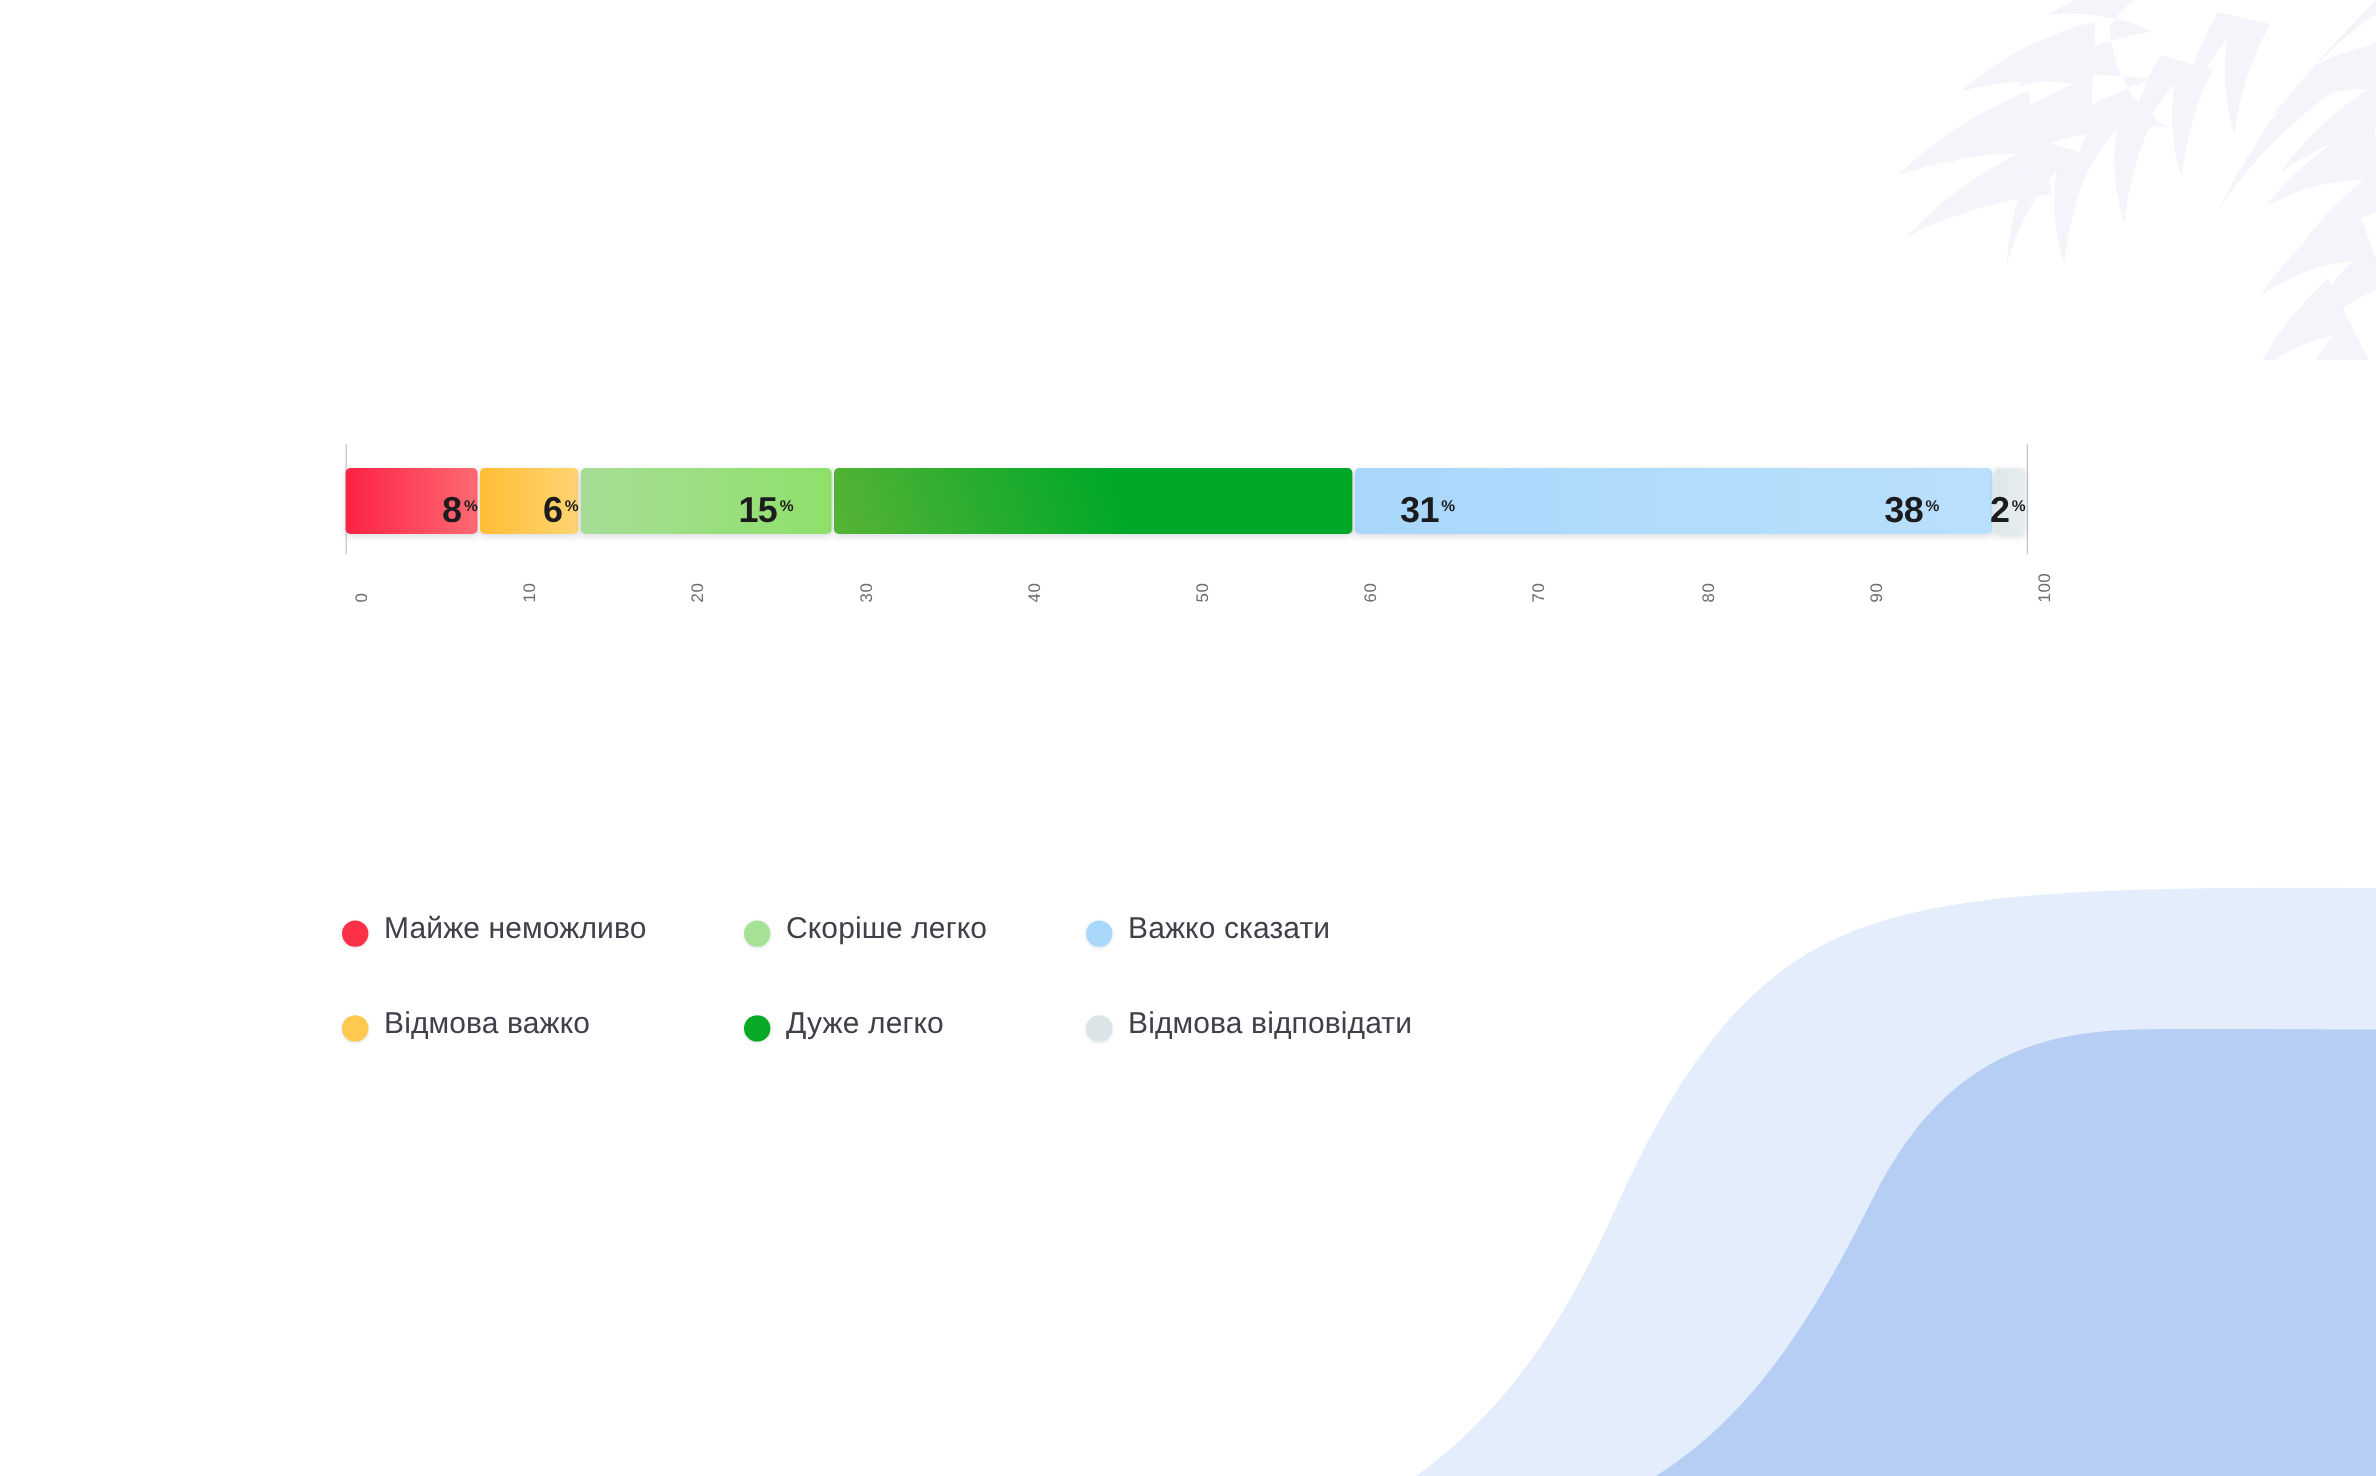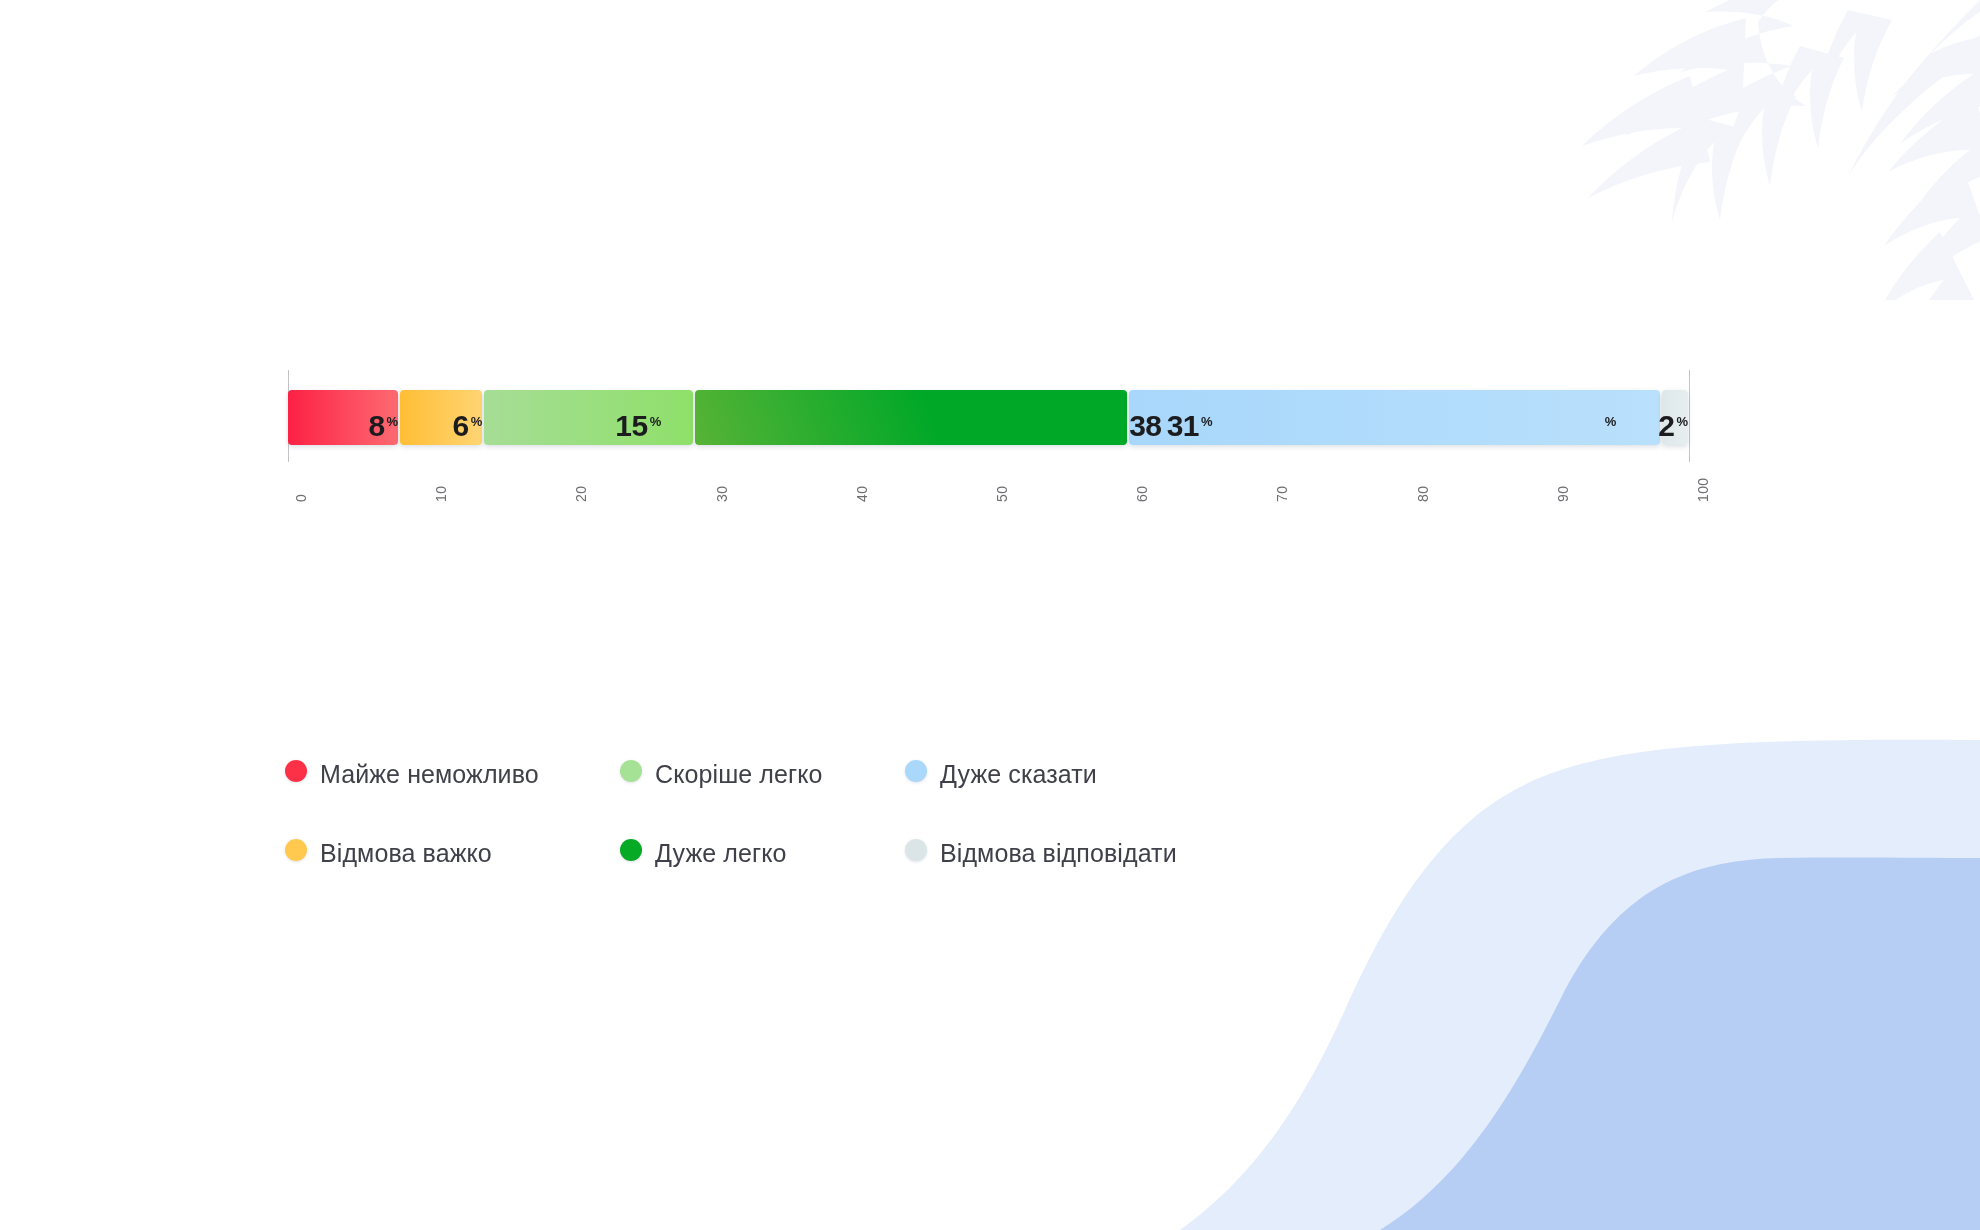--- a/index.html
+++ b/index.html
@@ -72,21 +72,21 @@
 
   
   #legend{
     position:absolute;
     left:285px;top:735px;
     display:grid;
     grid-template-columns:335px 285px auto;
     grid-auto-rows:79px;
     align-items:center;
   }
-  .legend-item{display:flex;align-items:flex-start;gap:13px;}
+  .legend-item{display:flex;align-items:flex-end;gap:13px;}
   .legend-dot{
     width:22px;height:22px;border-radius:50%;
     flex:0 0 auto;
     box-shadow:0 1px 3px rgba(40,60,90,.14);
   }
   .legend-text{
     font-size:25px;color:#3f4049;letter-spacing:.1px;white-space:nowrap;
   }
 </style>
 </head>
@@ -140,21 +140,21 @@
           <span class="pct">%</span>
         </div>
         <div class="seg-label" style="left: 196.28px; width: 177px;">
           <span class="num">15</span>
           <span class="pct">%</span>
         </div>
         <div class="seg-label" style="left: 406.58px; width: 518px;">
           <span class="num">31</span>
           <span class="pct">%</span>
         </div>
-        <div class="seg-label" style="left: 841.2px; width: 487px; justify-content: space-between;">
+        <div class="seg-label" style="left: 841.2px; width: 487px;">
           <span class="num">38</span>
           <span class="pct">%</span>
         </div>
         <div class="seg-label" style="left: 1373.96px; width: 26.04px;">
           <span class="num">2</span>
           <span class="pct">%</span>
         </div>
       </div>
 
     <div id="axis-labels">
@@ -176,21 +176,21 @@
       <div class="legend-item">
         <span class="legend-dot" style="background: rgb(252, 49, 71);"></span>
         <span class="legend-text">Майже неможливо</span>
       </div>
       <div class="legend-item">
         <span class="legend-dot" style="background: rgb(165, 226, 149);"></span>
         <span class="legend-text">Скоріше легко</span>
       </div>
       <div class="legend-item">
         <span class="legend-dot" style="background: rgb(169, 216, 251);"></span>
-        <span class="legend-text">Дуже сказати</span>
+        <span class="legend-text">Важко сказати</span>
       </div>
       <div class="legend-item">
         <span class="legend-dot" style="background: rgb(255, 200, 79);"></span>
         <span class="legend-text">Відмова важко</span>
       </div>
       <div class="legend-item">
         <span class="legend-dot" style="background: rgb(6, 170, 37);"></span>
         <span class="legend-text">Дуже легко</span>
       </div>
       <div class="legend-item">

